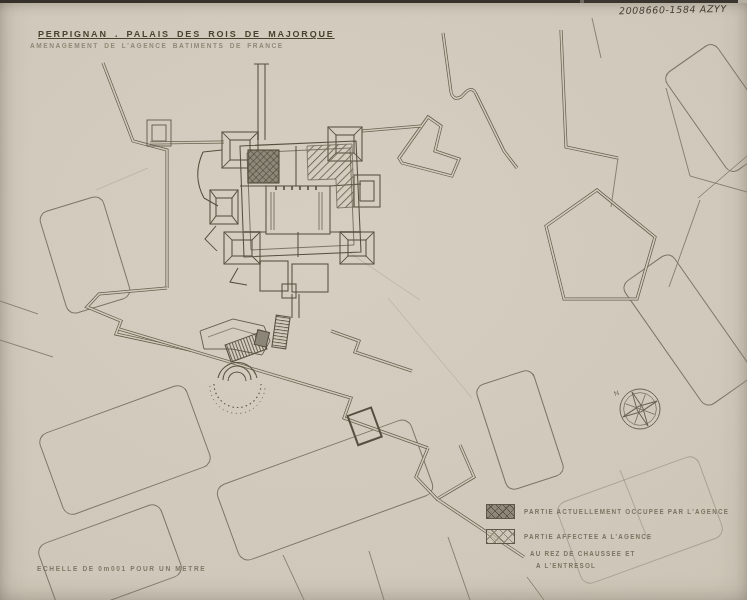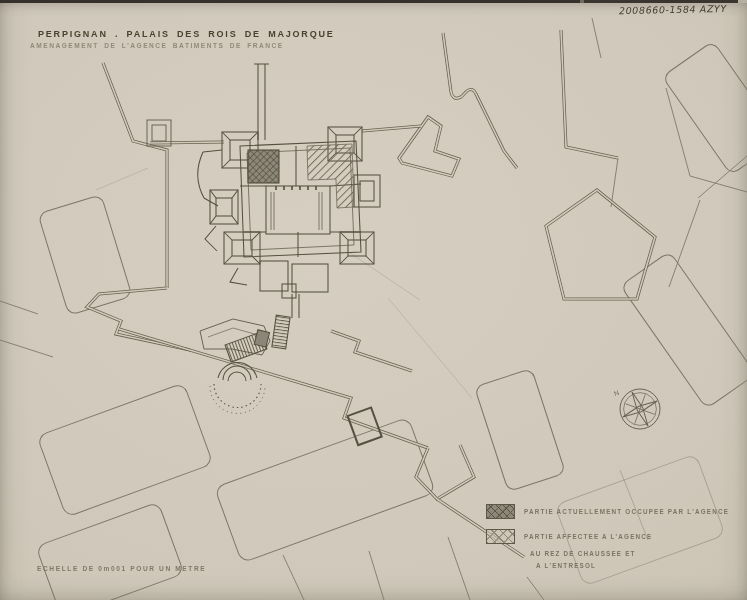--- a/index.html
+++ b/index.html
@@ -18,21 +18,21 @@
     background:linear-gradient(90deg,#35312a 0 77.6%,#6e6a60 77.6% 78.2%,#3a362f 78.2% 98.8%,#b5afa2 98.8%);}
   svg{position:absolute;left:0;top:0;}
   .wA{stroke:#68614f;stroke-width:3.1;fill:none;}
   .wB{stroke:#d1cabc;stroke-width:1.6;fill:none;}
   .thin{stroke-width:.7;}
   .dash1{stroke-dasharray:1.5 3;stroke-width:1.1;}
   .dash2{stroke-dasharray:1 3.6;stroke-width:.9;}
   .pencil{stroke:#8b8474;stroke-width:.8;opacity:.38;fill:none;}
   .nlabel{font:6.5px "Liberation Sans",sans-serif;fill:#5b5344;stroke:none;}
   .txt{position:absolute;white-space:nowrap;}
-  .title1{left:38px;top:29px;font-size:9px;font-weight:bold;letter-spacing:1.8px;word-spacing:3px;color:#49422f;}
+  .title1{left:38px;top:29px;font-size:9px;font-weight:bold;letter-spacing:1.8px;word-spacing:3px;color:#49422f;text-decoration:underline;}
   .title2{left:30px;top:42px;font-size:6.6px;letter-spacing:1.5px;word-spacing:2px;color:#7c7361;font-weight:bold;opacity:.75;}
   .ref{left:619px;top:4px;font-size:9.5px;font-style:italic;letter-spacing:.6px;color:#443e33;transform:rotate(-1.2deg);font-family:"DejaVu Sans",sans-serif;}
   .scale-note{left:37px;top:565px;font-size:6.6px;letter-spacing:1.6px;color:#6e6452;font-weight:bold;opacity:.8;}
   .lrow{position:absolute;left:486px;display:flex;align-items:center;gap:9px;}
   .swatch{display:inline-block;width:29px;height:15px;border:1px solid #5f584a;box-sizing:border-box;}
   .sw1{background-color:#8e887a;
     background-image:repeating-linear-gradient(45deg,#57503e 0 1px,transparent 1px 5px),
                      repeating-linear-gradient(-45deg,rgba(70,63,48,.55) 0 1px,transparent 1px 6px);}
   .sw2{background-color:rgba(205,198,183,.6);
     background-image:repeating-linear-gradient(45deg,#8d8675 0 1px,transparent 1px 6px),

